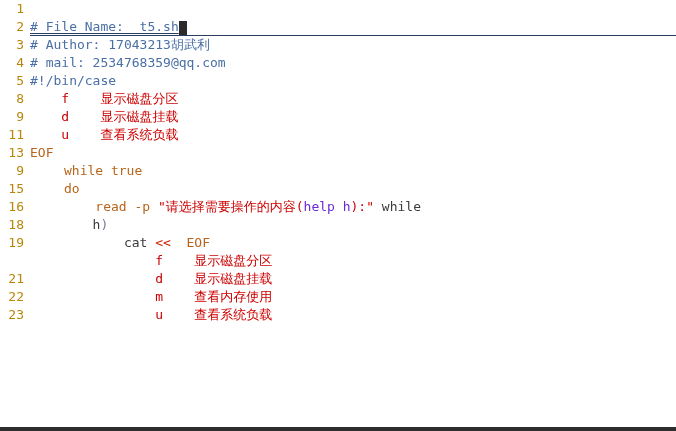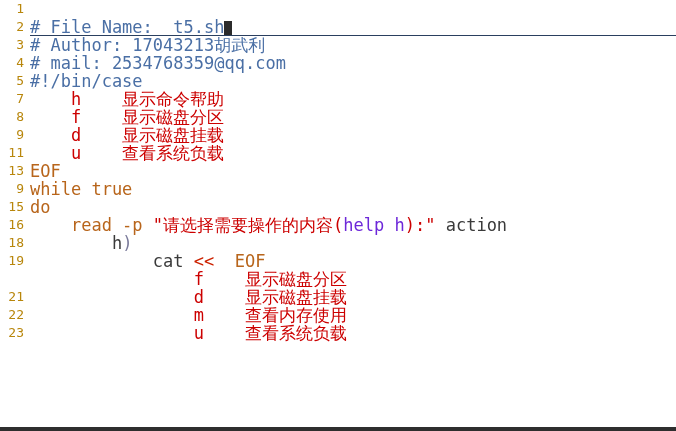--- a/index.html
+++ b/index.html
@@ -56,26 +56,26 @@
   .lpad {
     display: inline-block;
     width: 6px;
   }
 
   .ltext {
     display: inline-block;
     vertical-align: top;
     white-space: pre;
     font-family: "DejaVu Sans Mono", "Liberation Mono", monospace;
-    font-size: 17px;
+    font-size: 13px;
   }
 
   
   .tok-comment   { color: #4a6fa5; }
-  .tok-keyword   { color: #b8651b; }
+  .tok-keyword   { color: #b8651b; margin-left: 34px; }
   .tok-string    { color: #cc0000; }
   .tok-cmd       { color: #3a3a3a; }
   .tok-redir     { color: #cc2200; }
   .tok-var       { color: #8b4f9f; }
   .tok-plain     { color: #3a3a3a; }
   .tok-special   { color: #6d28d9; }
   .tok-paren     { color: #7a7a9a; }
   .tok-heredoc-k { color: #b8651b; }
 
   
@@ -115,28 +115,27 @@
 <body>
 
 <div id="editor">
 
   <div class="code-area">
       <div class="row"><span class="lnum">1</span><span class="lpad"></span><span class="ltext"></span></div>
       <div class="row cursorline"><span class="lnum">2</span><span class="lpad"></span><span class="ltext"><span class="tok-comment"># File Name:  t5.sh</span></span><span class="cursor-block"></span><div class="cursorline-underline"></div></div>
       <div class="row"><span class="lnum">3</span><span class="lpad"></span><span class="ltext"><span class="tok-comment"># Author: 17043213胡武利</span></span></div>
       <div class="row"><span class="lnum">4</span><span class="lpad"></span><span class="ltext"><span class="tok-comment"># mail: 2534768359@qq.com</span></span></div>
       <div class="row"><span class="lnum">5</span><span class="lpad"></span><span class="ltext"><span class="tok-comment">#!/bin/case</span></span></div>
-      <div class="row"><span class="lnum">7</span><span class="lpad"></span><span class="ltext"><span class="tok-string">    h    显示命令帮助</span></span></div>
       <div class="row"><span class="lnum">8</span><span class="lpad"></span><span class="ltext"><span class="tok-string">    f    显示磁盘分区</span></span></div>
       <div class="row"><span class="lnum">9</span><span class="lpad"></span><span class="ltext"><span class="tok-string">    d    显示磁盘挂载</span></span></div>
       <div class="row"><span class="lnum">11</span><span class="lpad"></span><span class="ltext"><span class="tok-string">    u    查看系统负载</span></span></div>
       <div class="row"><span class="lnum">13</span><span class="lpad"></span><span class="ltext"><span class="tok-heredoc-k">EOF</span></span></div>
       <div class="row"><span class="lnum">9</span><span class="lpad"></span><span class="ltext"><span class="tok-keyword">while true</span></span></div>
       <div class="row"><span class="lnum">15</span><span class="lpad"></span><span class="ltext"><span class="tok-keyword">do</span></span></div>
-      <div class="row"><span class="lnum">16</span><span class="lpad"></span><span class="ltext"><span class="tok-keyword">    read -p </span><span class="tok-string">"请选择需要操作的内容(</span><span class="tok-special">help h</span><span class="tok-string">):"</span><span class="tok-plain"> action</span></span></div>
+      <div class="row"><span class="lnum">16</span><span class="lpad"></span><span class="ltext"><span class="tok-keyword">    read -p </span><span class="tok-string">"请选择需要操作的内容(</span><span class="tok-special">help h</span><span class="tok-string">):"</span><span class="tok-plain"> while</span></span></div>
       <div class="row"><span class="lnum">18</span><span class="lpad"></span><span class="ltext"><span class="tok-plain">        h</span><span class="tok-paren">)</span></span></div>
       <div class="row"><span class="lnum">19</span><span class="lpad"></span><span class="ltext"><span class="tok-cmd">            cat </span><span class="tok-redir">&lt;&lt;</span><span class="tok-plain">  </span><span class="tok-heredoc-k">EOF</span></span></div>
       <div class="row"><span class="lnum"></span><span class="lpad"></span><span class="ltext"><span class="tok-string">                f    显示磁盘分区</span></span></div>
       <div class="row"><span class="lnum">21</span><span class="lpad"></span><span class="ltext"><span class="tok-string">                d    显示磁盘挂载</span></span></div>
       <div class="row"><span class="lnum">22</span><span class="lpad"></span><span class="ltext"><span class="tok-string">                m    查看内存使用</span></span></div>
       <div class="row"><span class="lnum">23</span><span class="lpad"></span><span class="ltext"><span class="tok-string">                u    查看系统负载</span></span></div>
     </div>
 
   <div class="status-bar"></div>
 

